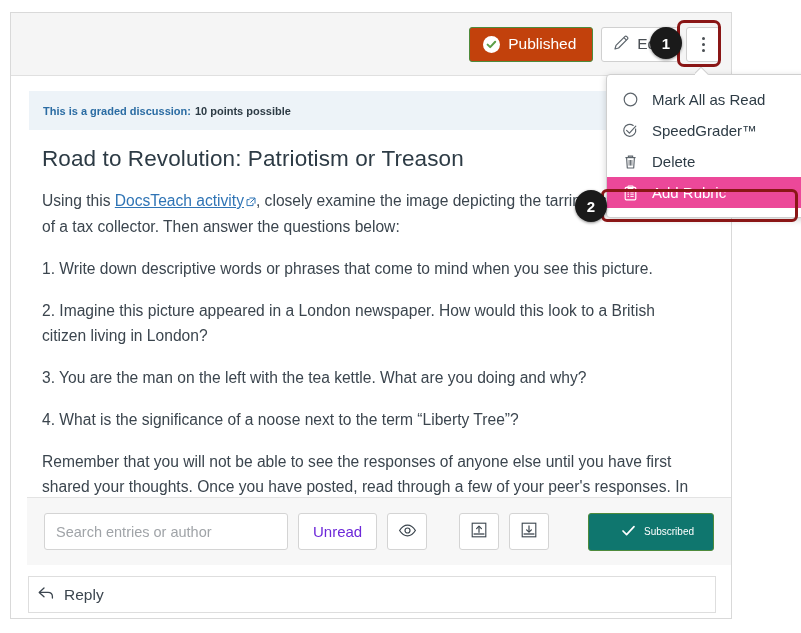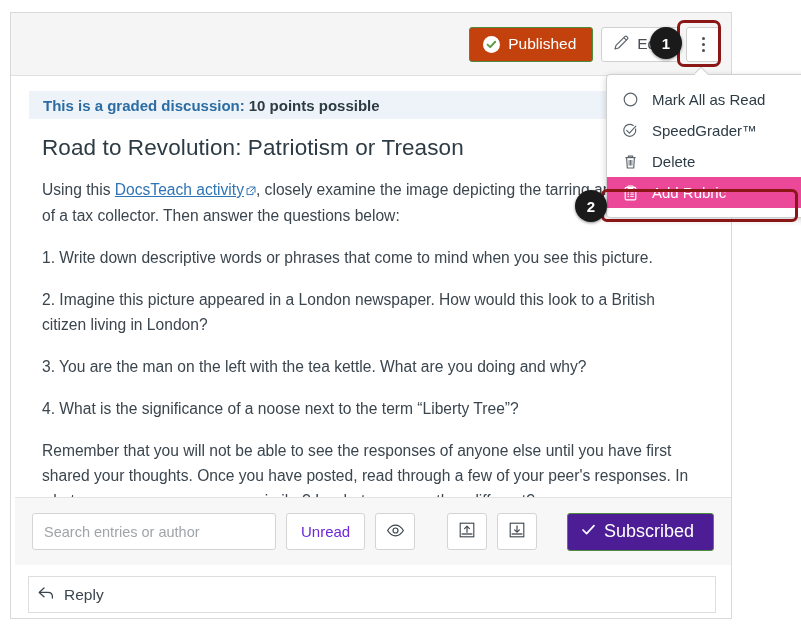--- a/index.html
+++ b/index.html
@@ -104,25 +104,25 @@
     z-index: 40;
   }
   #badge-1 { left: 650px; top: 27px; }
   #badge-2 { left: 575px; top: 190px; }
 
   
   .body-area { padding: 0; }
   .graded-banner {
     margin: 15px 0 0 18px;
     width: 600px;
-    height: 28px;
+    height: 39px;
     background: #edf3f8;
     display: flex; align-items: center;
     padding-left: 14px;
-    font-size: 15px;
+    font-size: 11px;
     color: #2b6ca3;
     font-weight: bold;
     gap: 4px;
   }
   .graded-banner .pts { color: #2d3b45; }
 
   .disc-title {
     margin: 16px 0 0 31px;
     font-size: 22.5px;
     color: #2d3b45;
@@ -139,21 +139,21 @@
   }
   .disc-body a {
     color: #2f74b5;
     text-decoration: underline;
   }
   .ext-icon { display:inline-block; vertical-align: -1px; margin-left:2px; }
 
   
   .toolbar {
     position: absolute;
-    left: 4px; right: 0;
+    left: 16px; right: 0;
     top: 484px;
     height: 68px;
     background: #f7f7f7;
     border-top: 1px solid #e3e3e3;
     display: flex;
     align-items: center;
     padding: 0 17px;
     gap: 10px;
   }
   .search-input {
@@ -178,26 +178,26 @@
     display: inline-flex; align-items: center; justify-content: center;
     cursor: pointer;
     font-family: Liberation Sans, sans-serif;
   }
   .tb-unread { padding: 0 14px; }
   .tb-icon { width: 40px; }
   .tb-gap { width: 12px; }
   .btn-subscribed {
     margin-left: auto;
     height: 38px;
-    padding: 0 19px 0 13px;
-    background: #4c1d95;
+    padding: 0 19px 0 32px;
+    background: #0f766e;
     border: 1px solid #4e8b3c;
     border-radius: 3px;
     color: #ffffff;
-    font-size: 18px;
+    font-size: 10px;
     display: inline-flex; align-items: center; justify-content: center;
     gap: 8px;
     cursor: pointer;
   }
 
   
   .reply-box {
     position: absolute;
     left: 17px; top: 563px;
     width: 688px; height: 37px;

